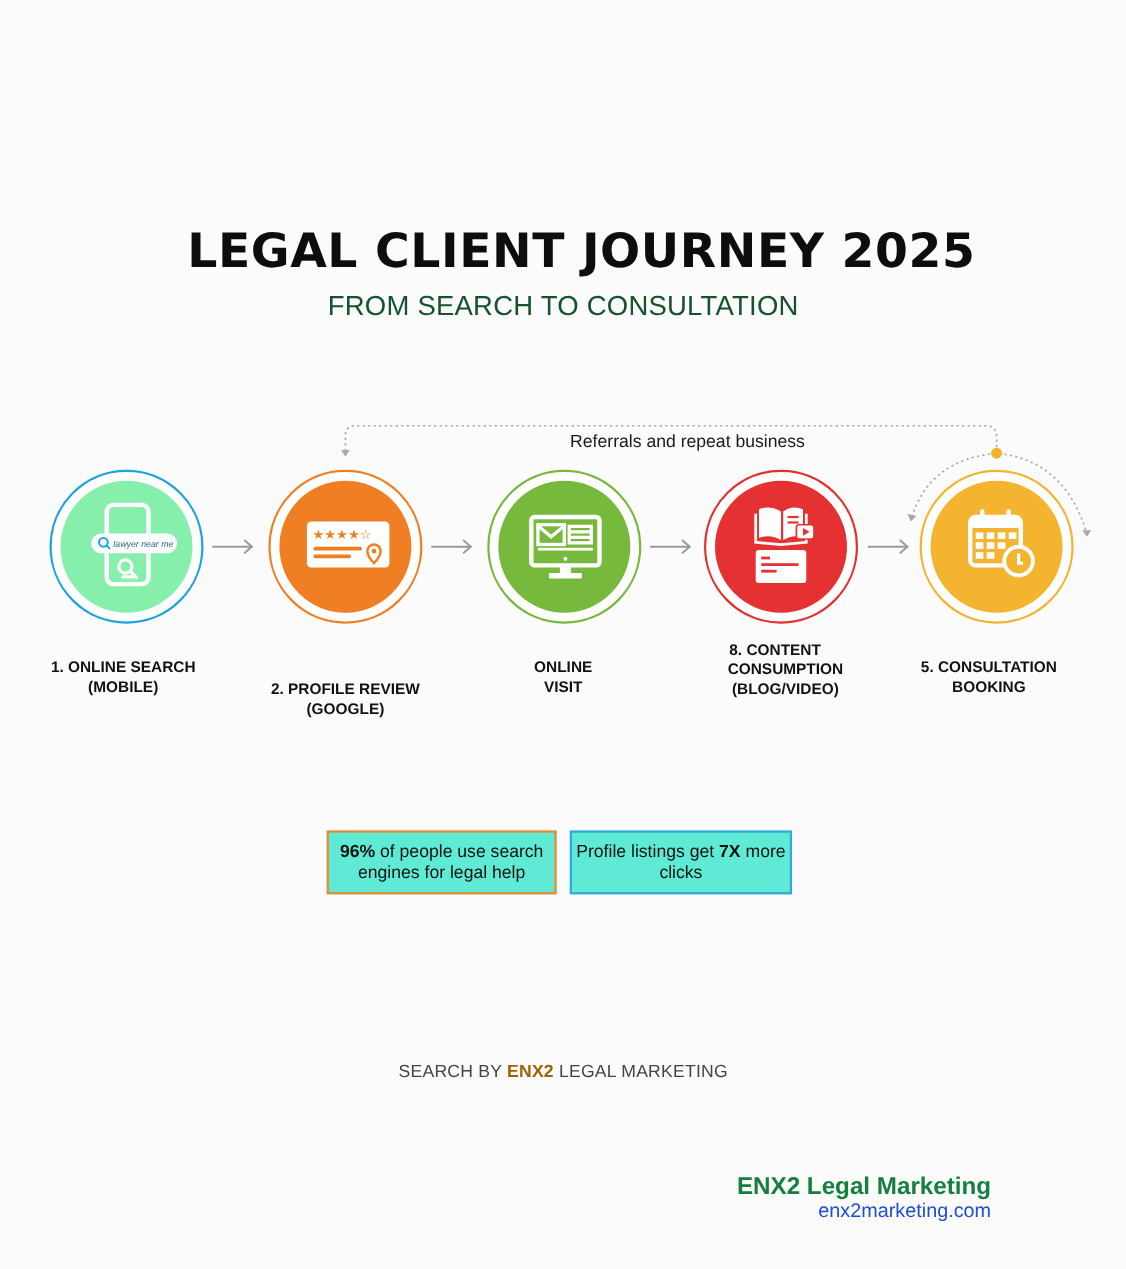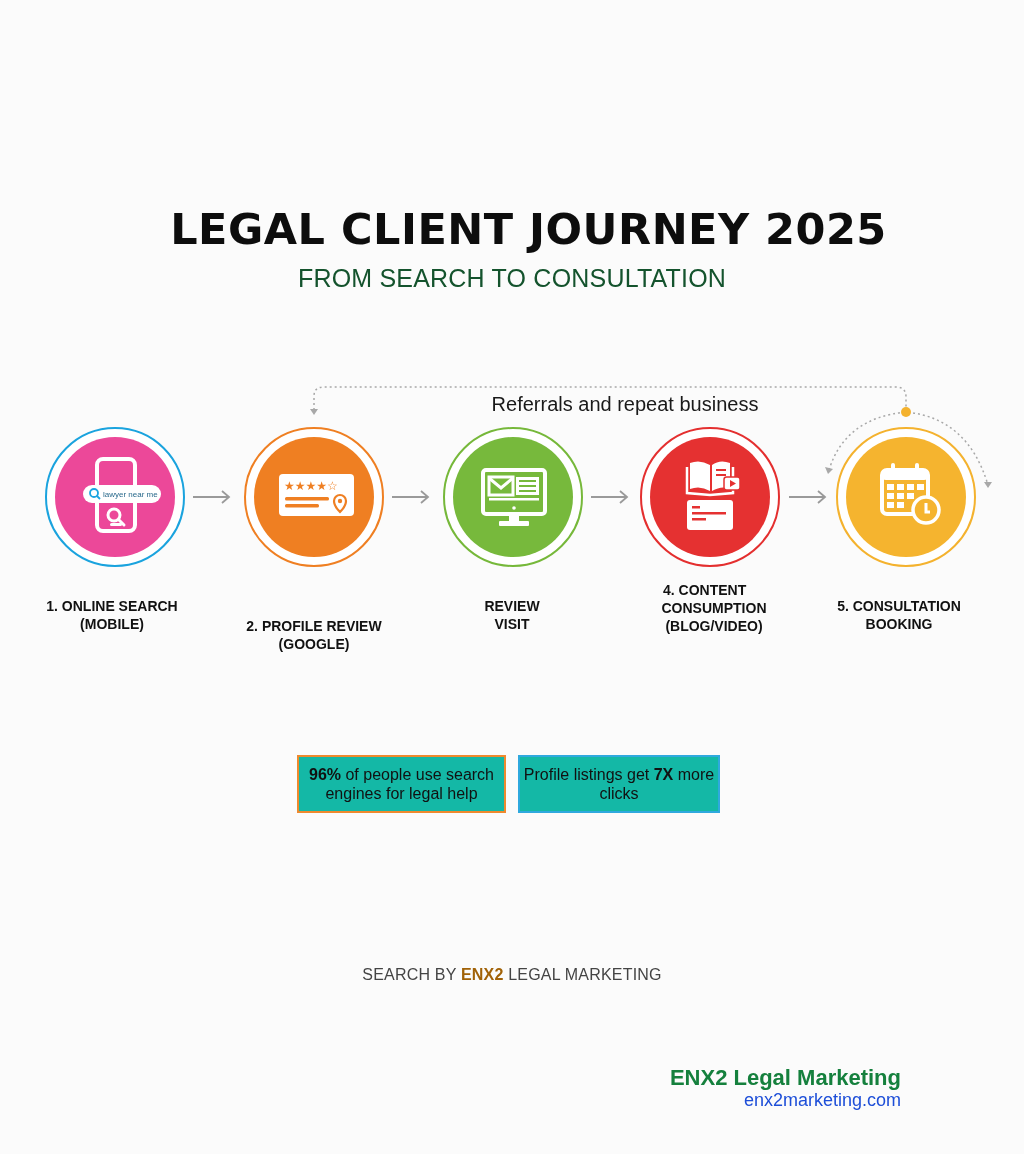--- a/index.html
+++ b/index.html
@@ -22,21 +22,21 @@
     }
     .subtitle {
       position: absolute; left: 0; right: 0; top: 264px;
       text-align: center;
       font-size: 25px; color: #14532d;
       letter-spacing: 0.2px;
     }
     .referral-svg { position: absolute; left: 0; top: 0; width: 1024px; height: 1154px; pointer-events: none; }
     .referral-label {
       position: absolute; left: 420px; width: 410px; top: 393px;
-      text-align: center; font-size: 20px; color: #1a1a1a;
+      text-align: center; font-size: 16px; color: #1a1a1a;
     }
     .step {
       position: absolute; top: 427px; width: 140px; height: 140px;
     }
     .ring {
       position: absolute; inset: 0; border-radius: 50%;
       border: 2.5px solid; box-sizing: border-box; background: #fff;
     }
     .disc {
       position: absolute; left: 10px; top: 10px; width: 120px; height: 120px;
@@ -48,21 +48,21 @@
     }
     .label {
       position: absolute; width: 180px; text-align: center;
       font-size: 14px; font-weight: bold; line-height: 18px; color: #111;
     }
     .stat {
       position: absolute; top: 755px; height: 58px;
       box-sizing: border-box; border: 2px solid;
       display: flex; align-items: center; justify-content: center;
       text-align: center; font-size: 16px; line-height: 19px; color: #111;
-      background: #14b8a6;
+      background: #5eead4;
     }
     .stat b { font-weight: bold; }
     .powered {
       position: absolute; left: 0; right: 0; top: 966px;
       text-align: center; font-size: 16px; color: #444; letter-spacing: 0.2px;
     }
     .powered b { color: #a16207; }
     .brand-name {
       position: absolute; right: 123px; top: 1065px;
       font-size: 22px; font-weight: bold; color: #15803d;
@@ -87,21 +87,21 @@
     <path d="M310 409 L318 409 L314 415 Z"></path>
     <path d="M825 467 L833 469 L828 474 Z"></path>
     <path d="M984 482 L992 482 L988 488 Z"></path>
   </g>
   <circle cx="906" cy="412" r="5" fill="#f4b22e"></circle>
 </svg>
 <div class="referral-label">Referrals and repeat business</div>
 
 <div class="step" style="left:45px;">
   <div class="ring" style="border-color:#1aa3de;"></div>
-  <div class="disc" style="background:#ec4899;">
+  <div class="disc" style="background:#86efac;font-style:italic;">
     <svg viewBox="0 0 120 120">
       <rect x="42" y="22" width="38" height="72" rx="6" fill="none" stroke="#fff" stroke-width="4"></rect>
       <rect x="55" y="86" width="12" height="3" rx="1.5" fill="#fff"></rect>
       <rect x="28" y="48" width="78" height="18" rx="9" fill="#fff"></rect>
       <circle cx="39" cy="56" r="4" fill="none" stroke="#1ba4e0" stroke-width="1.8"></circle>
       <line x1="42" y1="59" x2="45" y2="62" stroke="#1ba4e0" stroke-width="1.8"></line>
       <text x="48" y="60" font-family="Liberation Sans, sans-serif" font-size="8" fill="#2a6a8c">lawyer near me</text>
       <circle cx="59" cy="78" r="6" fill="none" stroke="#fff" stroke-width="3"></circle>
       <line x1="63.5" y1="82.5" x2="69" y2="88" stroke="#fff" stroke-width="3" stroke-linecap="round"></line>
     </svg>
@@ -205,25 +205,25 @@
 
 <div class="label" style="left:22px; top:597px;">
   <div>1. ONLINE SEARCH</div>
   <div>(MOBILE)</div>
 </div>
 <div class="label" style="left:224px; top:597px;margin-top:20px;">
   <div>2. PROFILE REVIEW</div>
   <div>(GOOGLE)</div>
 </div>
 <div class="label" style="left:422px; top:597px;">
-  <div>REVIEW</div>
+  <div>ONLINE</div>
   <div>VISIT</div>
 </div>
 <div class="label" style="left:624px; top:581px;">
-  <div style="text-align:left; padding-left:39px;">4. CONTENT</div>
+  <div style="text-align:left; padding-left:39px;">8. CONTENT</div>
   <div>CONSUMPTION</div>
   <div>(BLOG/VIDEO)</div>
 </div>
 <div class="label" style="left:809px; top:597px;">
   <div>5. CONSULTATION</div>
   <div>BOOKING</div>
 </div>
 
 <div class="stat" style="left:297px; width:209px; border-color:#ef8a2e;">
   <div><b>96%</b><span> of people use search engines for legal help</span></div>

